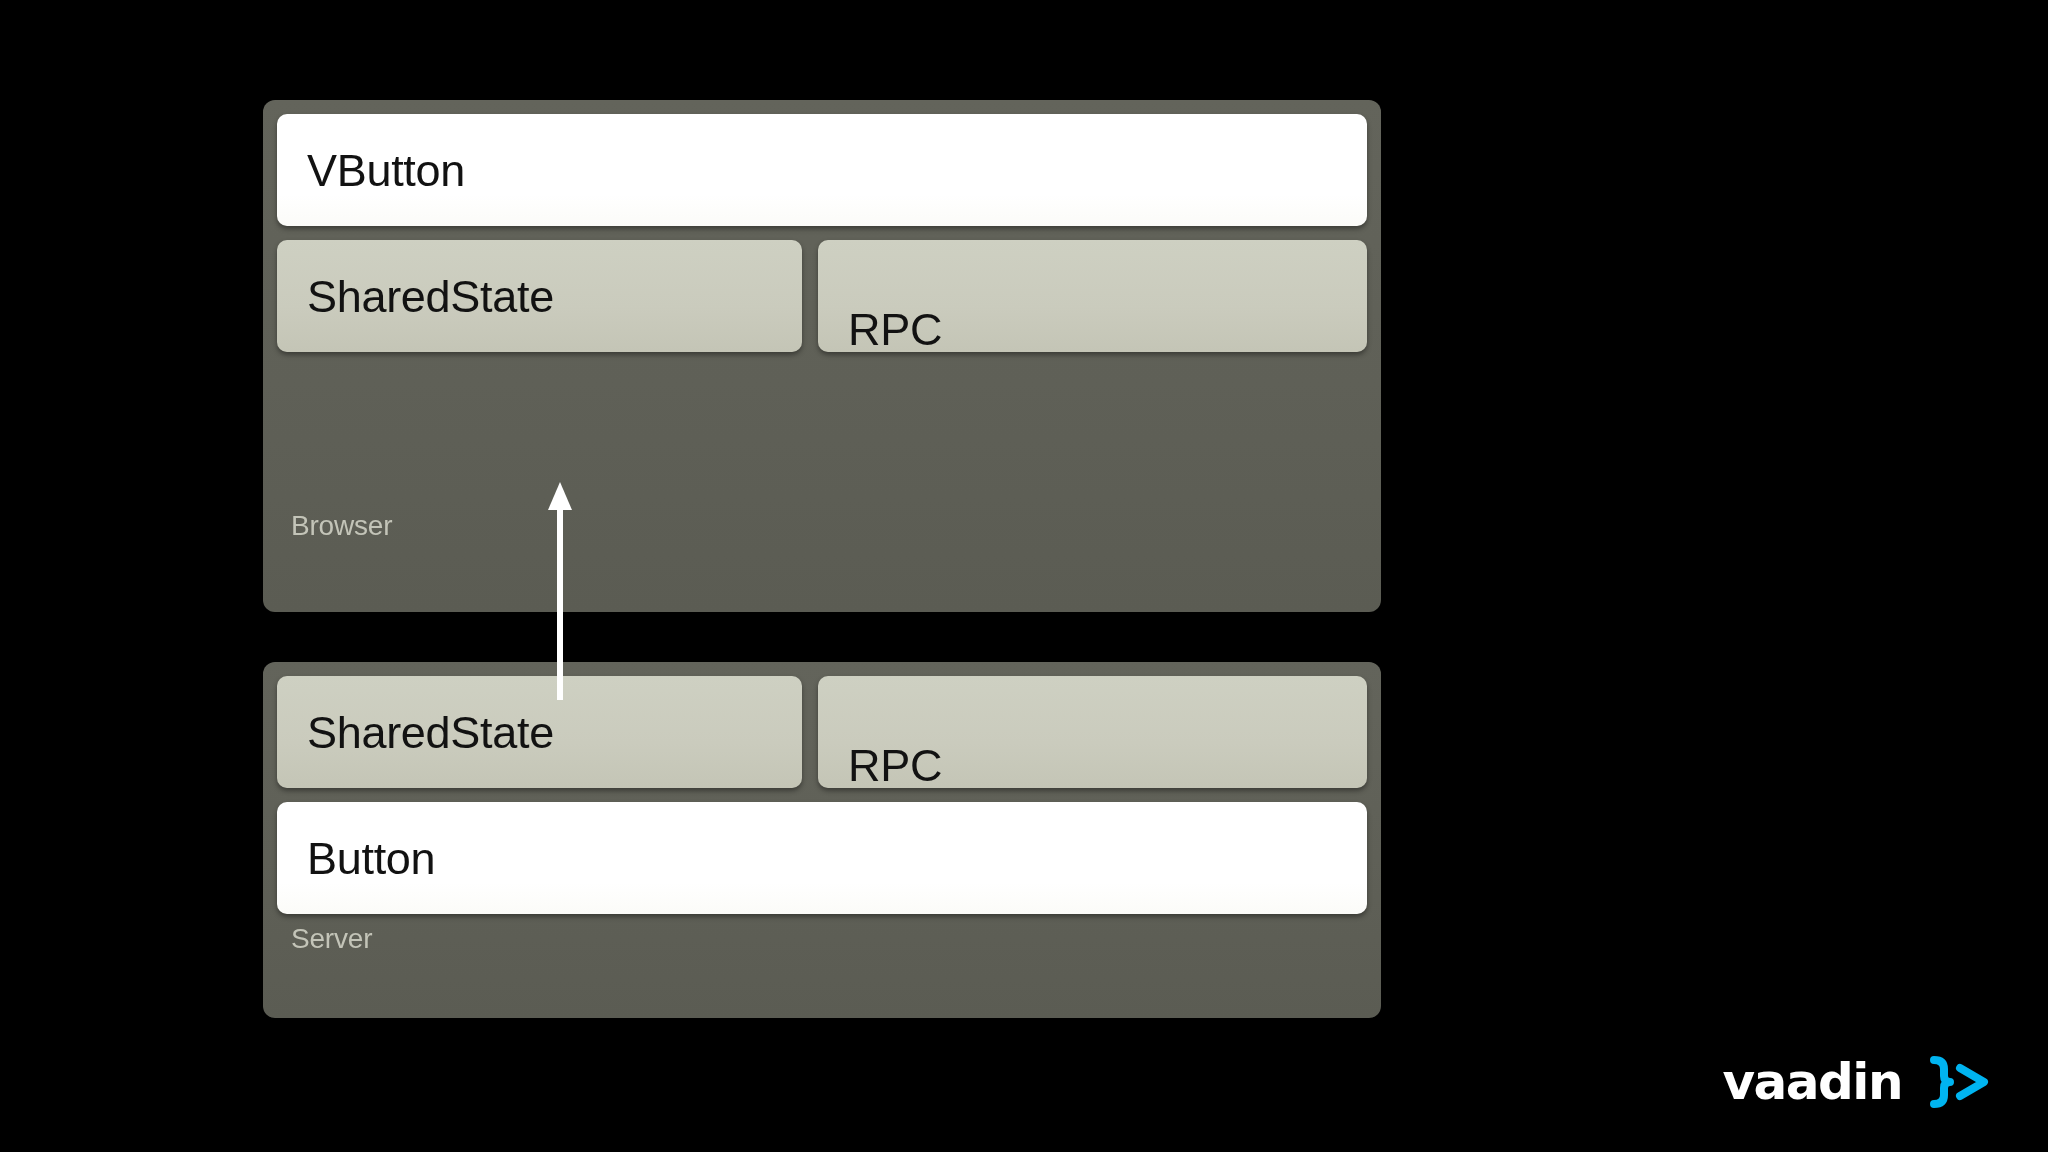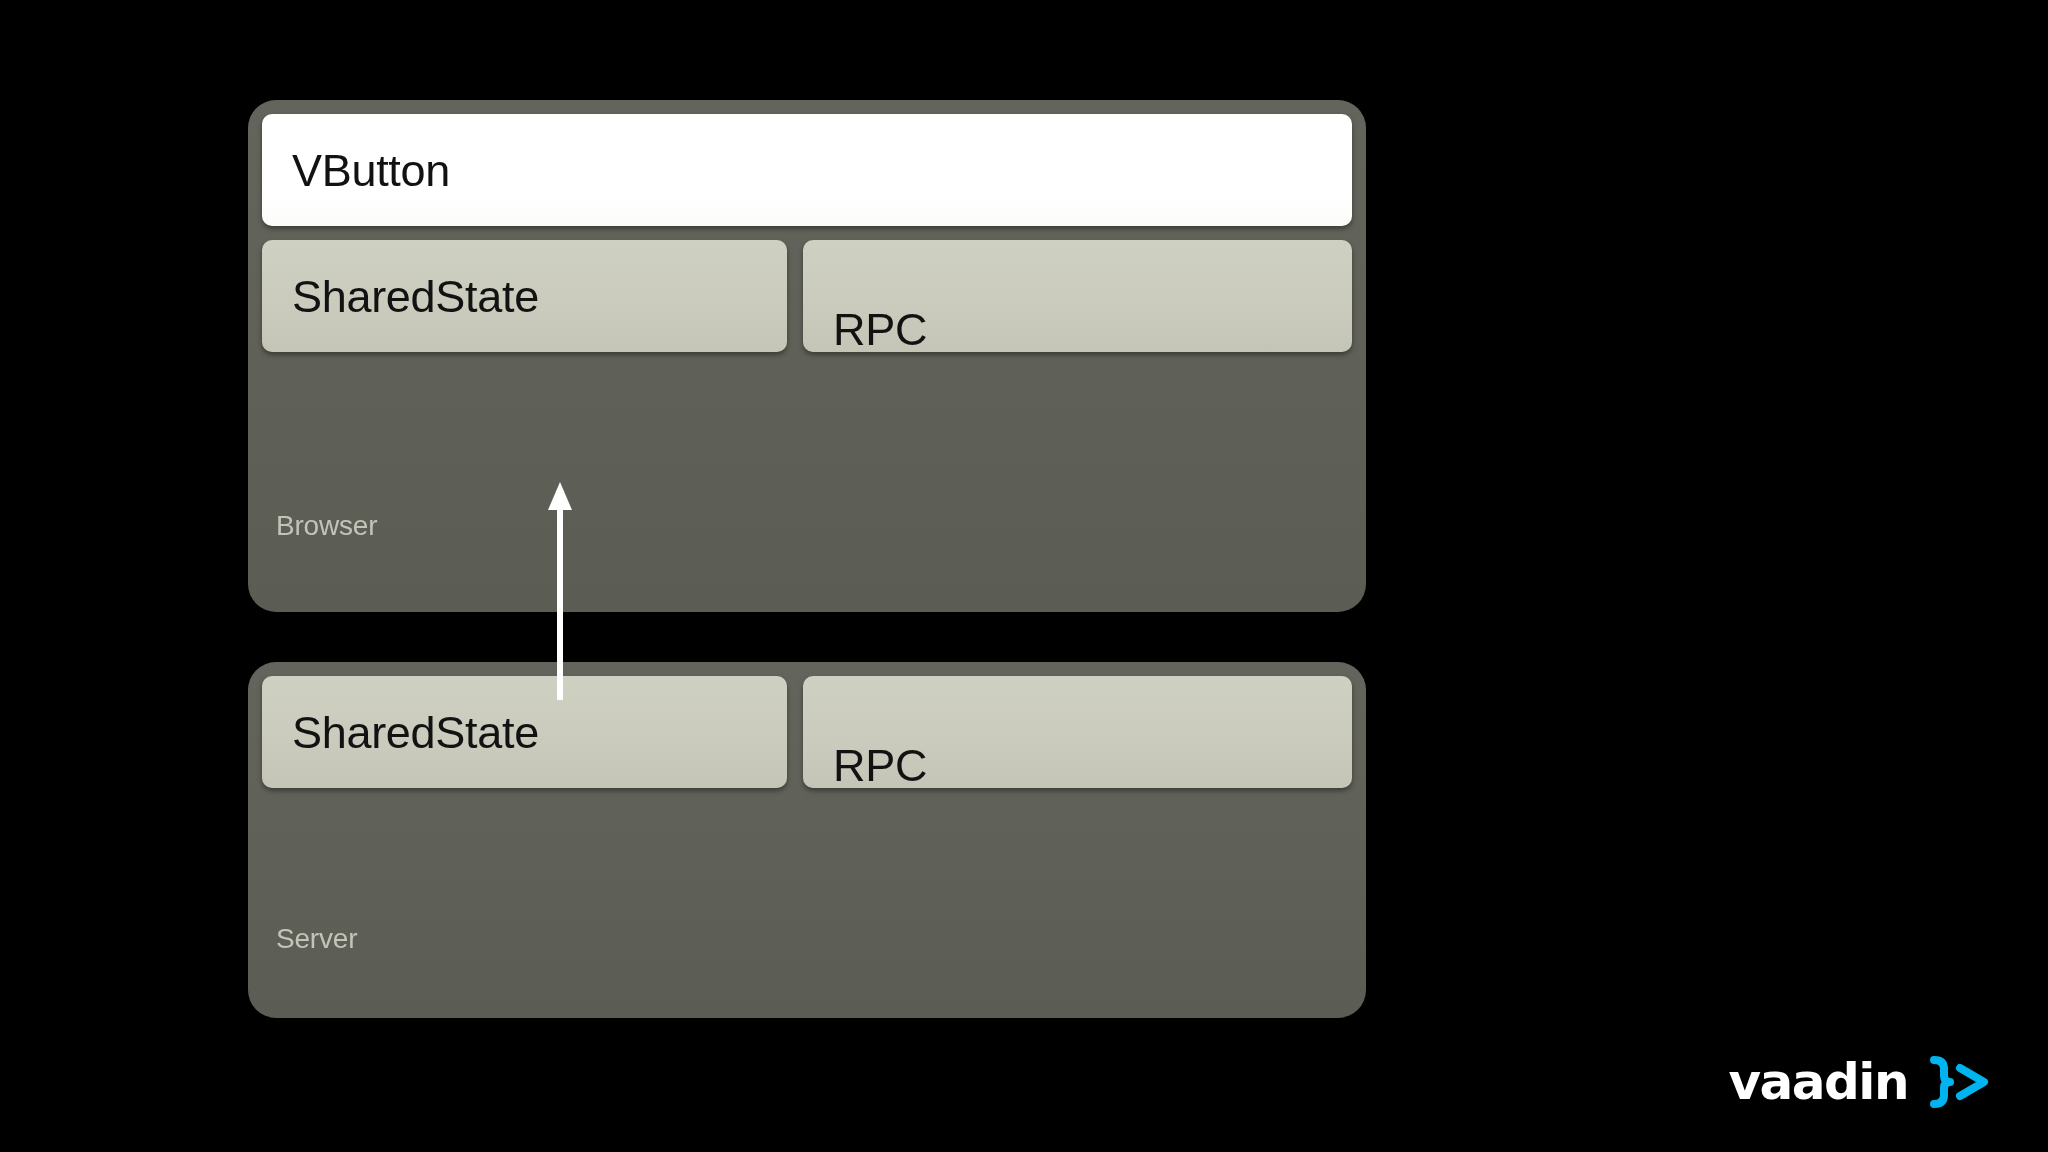--- a/index.html
+++ b/index.html
@@ -13,24 +13,25 @@
     height: 1152px;
     background: #000000;
     overflow: hidden;
     font-family: "Liberation Sans", sans-serif;
   }
 
   
   .panel {
     position: absolute;
     background: linear-gradient(180deg, #63645B 0%, #5F6057 55%, #5B5C53 100%);
-    border-radius: 28px;
+    border-radius: 12px;
     box-shadow: 0 4px 10px rgba(0,0,0,0.55);
     box-sizing: border-box;
     padding: 14px 14px 15px 14px;
+    margin-left: 15px;
   }
   #panel-browser {
     left: 248px;
     top: 100px;
     width: 1118px;
     height: 512px;
   }
   #panel-server {
     left: 248px;
     top: 662px;
@@ -96,21 +97,21 @@
     pointer-events: none;
   }
 
   
   #vaadin-logo {
     position: absolute;
     right: 56px;
     bottom: 42px;
     display: flex;
     align-items: center;
-    gap: 22px;
+    gap: 28px;
   }
   #vaadin-wordmark {
     font-family: "DejaVu Sans", sans-serif;
     font-size: 50px;
     font-weight: 700;
     color: #FFFFFF;
     letter-spacing: -1.5px;
     line-height: 1;
   }
   #vaadin-mark { display: block; }
@@ -145,20 +146,25 @@
 
     <div class="row">
       <div class="box box-sage half-left">
         <span class="box-label">SharedState</span>
       </div>
       <div class="box box-sage half-right">
         <span class="box-label">RPC</span>
       </div>
     </div>
 
+    <div class="row">
+      <div class="box box-white grow">
+        <span class="box-label">Button</span>
+      </div>
+    </div>
 
     <div class="panel-caption" id="caption-server">Server</div>
   </div>
 
   <svg id="sync-arrow" viewBox="0 0 40 220">
     <line x1="20" y1="220" x2="20" y2="26" stroke="#FFFFFF" stroke-width="6"></line>
     <polygon points="20,2 32,30 8,30" fill="#FFFFFF"></polygon>
   </svg>
 
   <div id="vaadin-logo">

